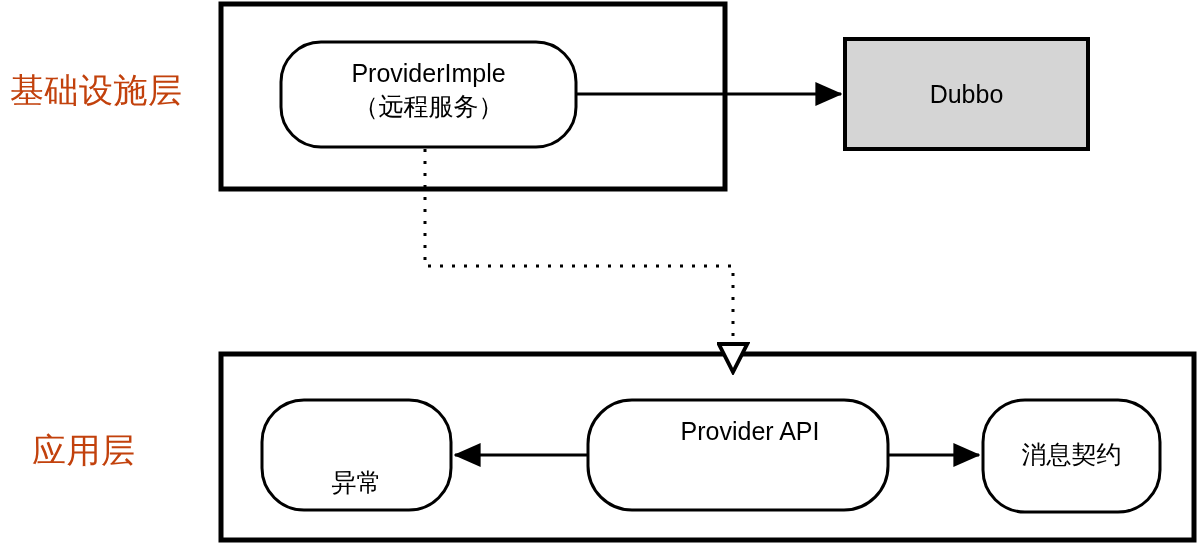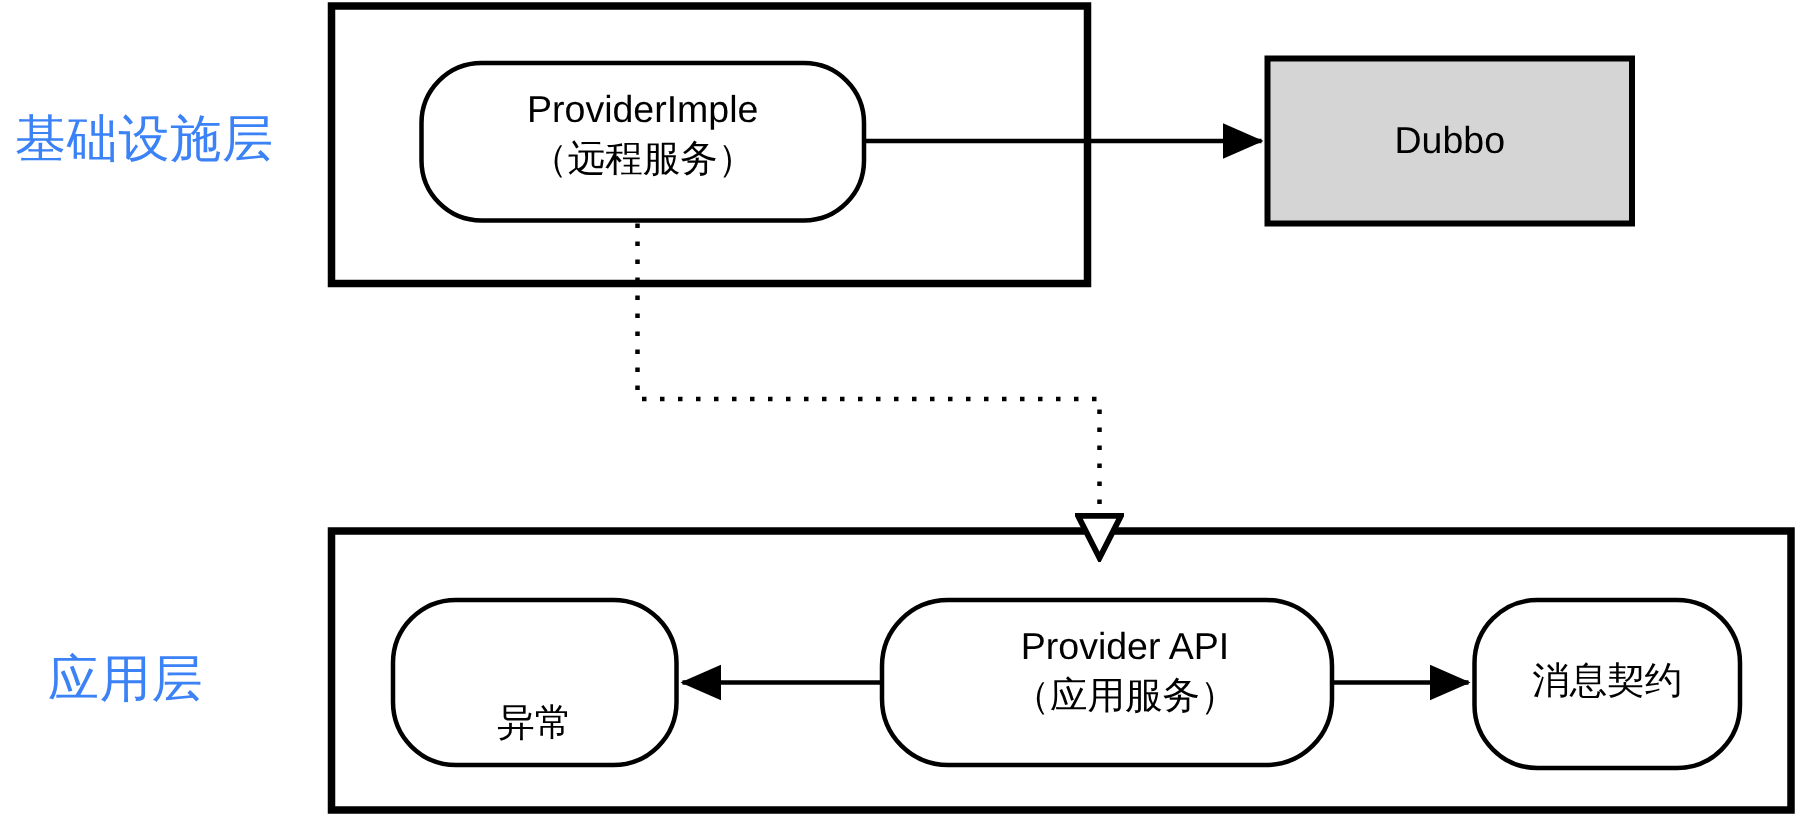--- a/index.html
+++ b/index.html
@@ -19,26 +19,26 @@
   }
   #diagram-svg {
     position: absolute;
     left: 0;
     top: 0;
     width: 1200px;
     height: 546px;
   }
   .layer-label {
     position: absolute;
-    color: #3b82f6;
+    color: #c2410c;
     font-size: 34px;
     line-height: 1.15;
     letter-spacing: 0.5px;
     white-space: nowrap;
-    font-family: Liberation Serif, serif;
+    font-family: Liberation Mono, monospace;
   }
   #label-infrastructure {
     left: 10px;
     top: 74px;
   }
   #label-application {
     left: 32px;
     top: 434px;
   }
   .node-text {
@@ -136,20 +136,19 @@
     <span class="ln">ProviderImple</span>
     <span class="ln">（远程服务）</span>
   </div>
 
   <div class="node-text" id="text-exception">
     <span class="ln">异常</span>
   </div>
 
   <div class="node-text" id="text-provider-api">
     <span class="ln">Provider API</span>
-    <span class="ln">（应用服务）</span>
   </div>
 
   <div class="node-text" id="text-message-contract">
     <span class="ln">消息契约</span>
   </div>
 
 </div>
 
 </body></html>

